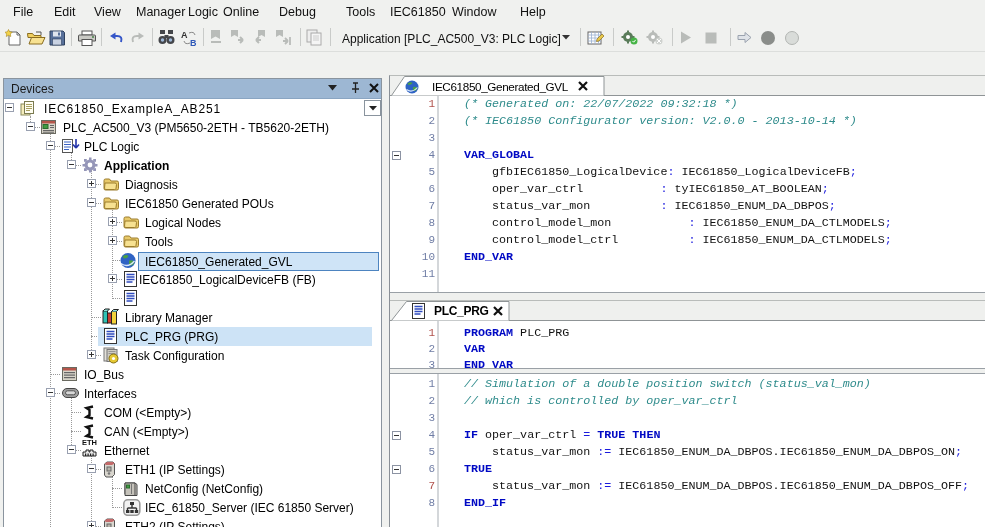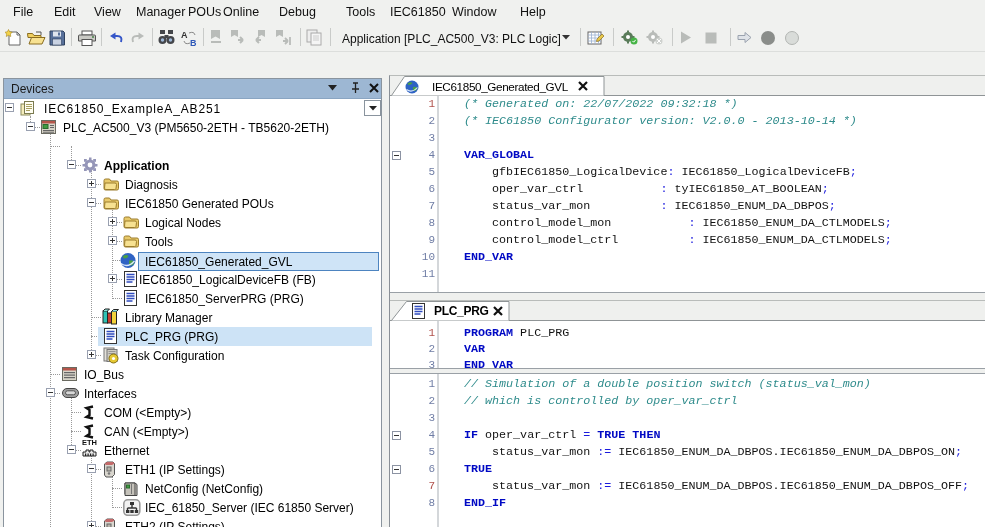--- a/index.html
+++ b/index.html
@@ -39,21 +39,21 @@
 .c{color:#2e8b8b;font-style:italic;}
 </style>
 </head>
 <body>
 
 <div class="abs" id="menubar">
   <span class="mi" style="left:13px">File</span>
   <span class="mi" style="left:54px">Edit</span>
   <span class="mi" style="left:94px">View</span>
   <span class="mi" style="left:136px">Manager</span>
-  <span class="mi" style="left:188px">POUs</span>
+  <span class="mi" style="left:188px">Logic</span>
   <span class="mi" style="left:223px">Online</span>
   <span class="mi" style="left:279px">Debug</span>
   <span class="mi" style="left:346px">Tools</span>
   <span class="mi" style="left:390px">IEC61850</span>
   <span class="mi" style="left:452px">Window</span>
   <span class="mi" style="left:520px">Help</span>
 </div>
 
 <div class="abs" id="toolbar">
   <svg class="abs" style="left:5px;top:4px" width="17" height="17">
@@ -257,20 +257,33 @@
         <g fill="#666">
           <rect x="9" y="5" width="4" height="1"></rect>
           <rect x="9" y="7" width="4" height="1"></rect>
           <rect x="2" y="10" width="11" height="1"></rect>
           <rect x="2" y="11.7" width="11" height="1"></rect>
         </g>
       </svg>
     <span class="tt" style="left:59px">PLC_AC500_V3 (PM5650-2ETH - TB5620-2ETH)</span>
   </div>
 
+  <div class="trow" style="top:58px">
+    <span class="exp" style="left:42px">
+        <i></i>
+      </span>
+    <svg class="ticon" style="left:57.5px;top:1px" width="18" height="16">
+        <rect x="0.5" y="1.5" width="10" height="13" fill="#fff" stroke="#555"></rect>
+        <g stroke="#3b62c4" stroke-width="1.2">
+          <path d="M2 4h7M2 6.5h7M2 9h7M2 11.5h5"></path>
+        </g>
+        <path d="M14 1 v9 M14 10 l-3 -3.5 M14 10 l3 -3.5" stroke="#2233aa" stroke-width="1.6" fill="none"></path>
+      </svg>
+    <span class="tt" style="left:80px">PLC Logic</span>
+  </div>
 
   <div class="trow" style="top:77px">
     <span class="exp" style="left:62.5px">
         <i></i>
       </span>
     <svg class="ticon" style="left:78px;top:1px" width="16" height="16">
         <g fill="#9596b8">
           <circle cx="8" cy="8" r="5.5"></circle>
           <rect x="7" y="0.5" width="2.5" height="3"></rect>
           <rect x="7" y="12.5" width="2.5" height="3"></rect>
@@ -358,21 +371,20 @@
     <span class="tt" style="left:135px">IEC61850_LogicalDeviceFB (FB)</span>
   </div>
 
   <div class="trow" style="top:210px">
     <svg class="ticon" style="left:120px;top:1px" width="13" height="16">
         <rect x="0.5" y="0.5" width="12" height="15" fill="#fff" stroke="#333"></rect>
         <g stroke="#2f4bbf" stroke-width="1.5">
           <path d="M2.5 3.5h8M2.5 6h8M2.5 8.5h8M2.5 11h6"></path>
         </g>
       </svg>
-    <span class="tt" style="left:141px">IEC61850_ServerPRG (PRG)</span>
   </div>
 
   <div class="trow" style="top:229px">
     <svg class="ticon" style="left:98px;top:0px" width="18" height="18">
         <g stroke="#222">
           <rect x="1" y="3" width="4.5" height="12" fill="#2fc2b4"></rect>
           <rect x="5.5" y="5" width="4" height="10" fill="#c83c30"></rect>
           <rect x="9.5" y="3.5" width="5" height="12.5" fill="#f2d23a"></rect>
           <path d="M1 3 l2-2 h4.5 l-2 2 M9.5 3.5 l2-2 h5 l-2 2" fill="#8ae0d8"></path>
         </g>

